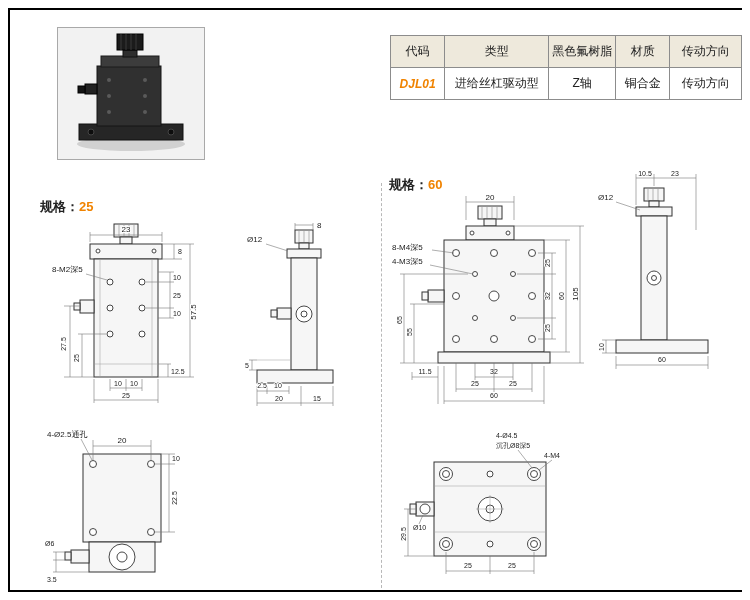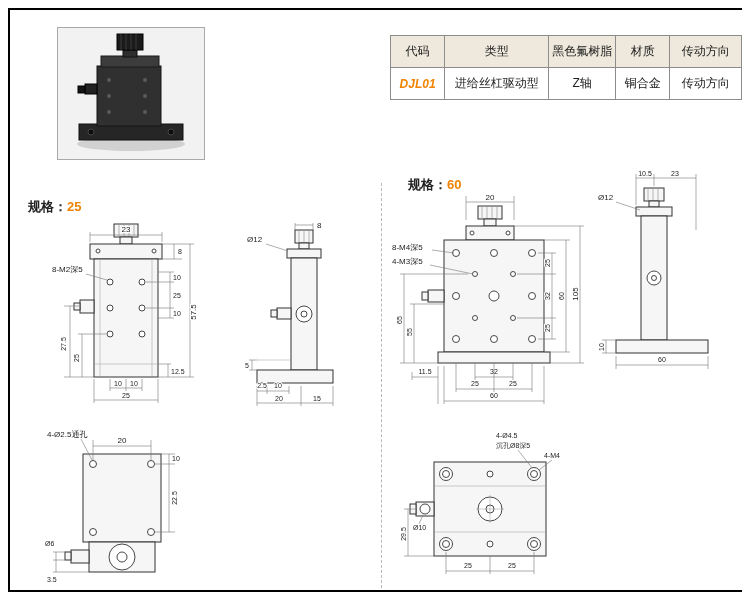--- a/index.html
+++ b/index.html
@@ -85,24 +85,24 @@
         <td>进给丝杠驱动型</td>
         <td>Z轴</td>
         <td>铜合金</td>
         <td>传动方向</td>
       </tr>
     </tbody>
   </table>
 
   <div class="divider"></div>
 
-  <div class="sec-label" style="left:28px;top:198px">
+  <div class="sec-label" style="left:40px;top:198px">
     <span>规格：</span><span class="orange">25</span>
   </div>
-  <div class="sec-label" style="left:408px;top:176px">
+  <div class="sec-label" style="left:389px;top:176px">
     <span>规格：</span><span class="orange">60</span>
   </div>
 
   <svg style="left:50px;top:220px" width="180" height="205" viewBox="0 0 180 205">
     <g>
       <rect class="part" x="64" y="4" width="24" height="13"></rect>
       <line class="kl" x1="69" y1="4" x2="69" y2="17"></line>
         <line class="kl" x1="74" y1="4" x2="74" y2="17"></line>
         <line class="kl" x1="79" y1="4" x2="79" y2="17"></line>
         <line class="kl" x1="84" y1="4" x2="84" y2="17"></line>

